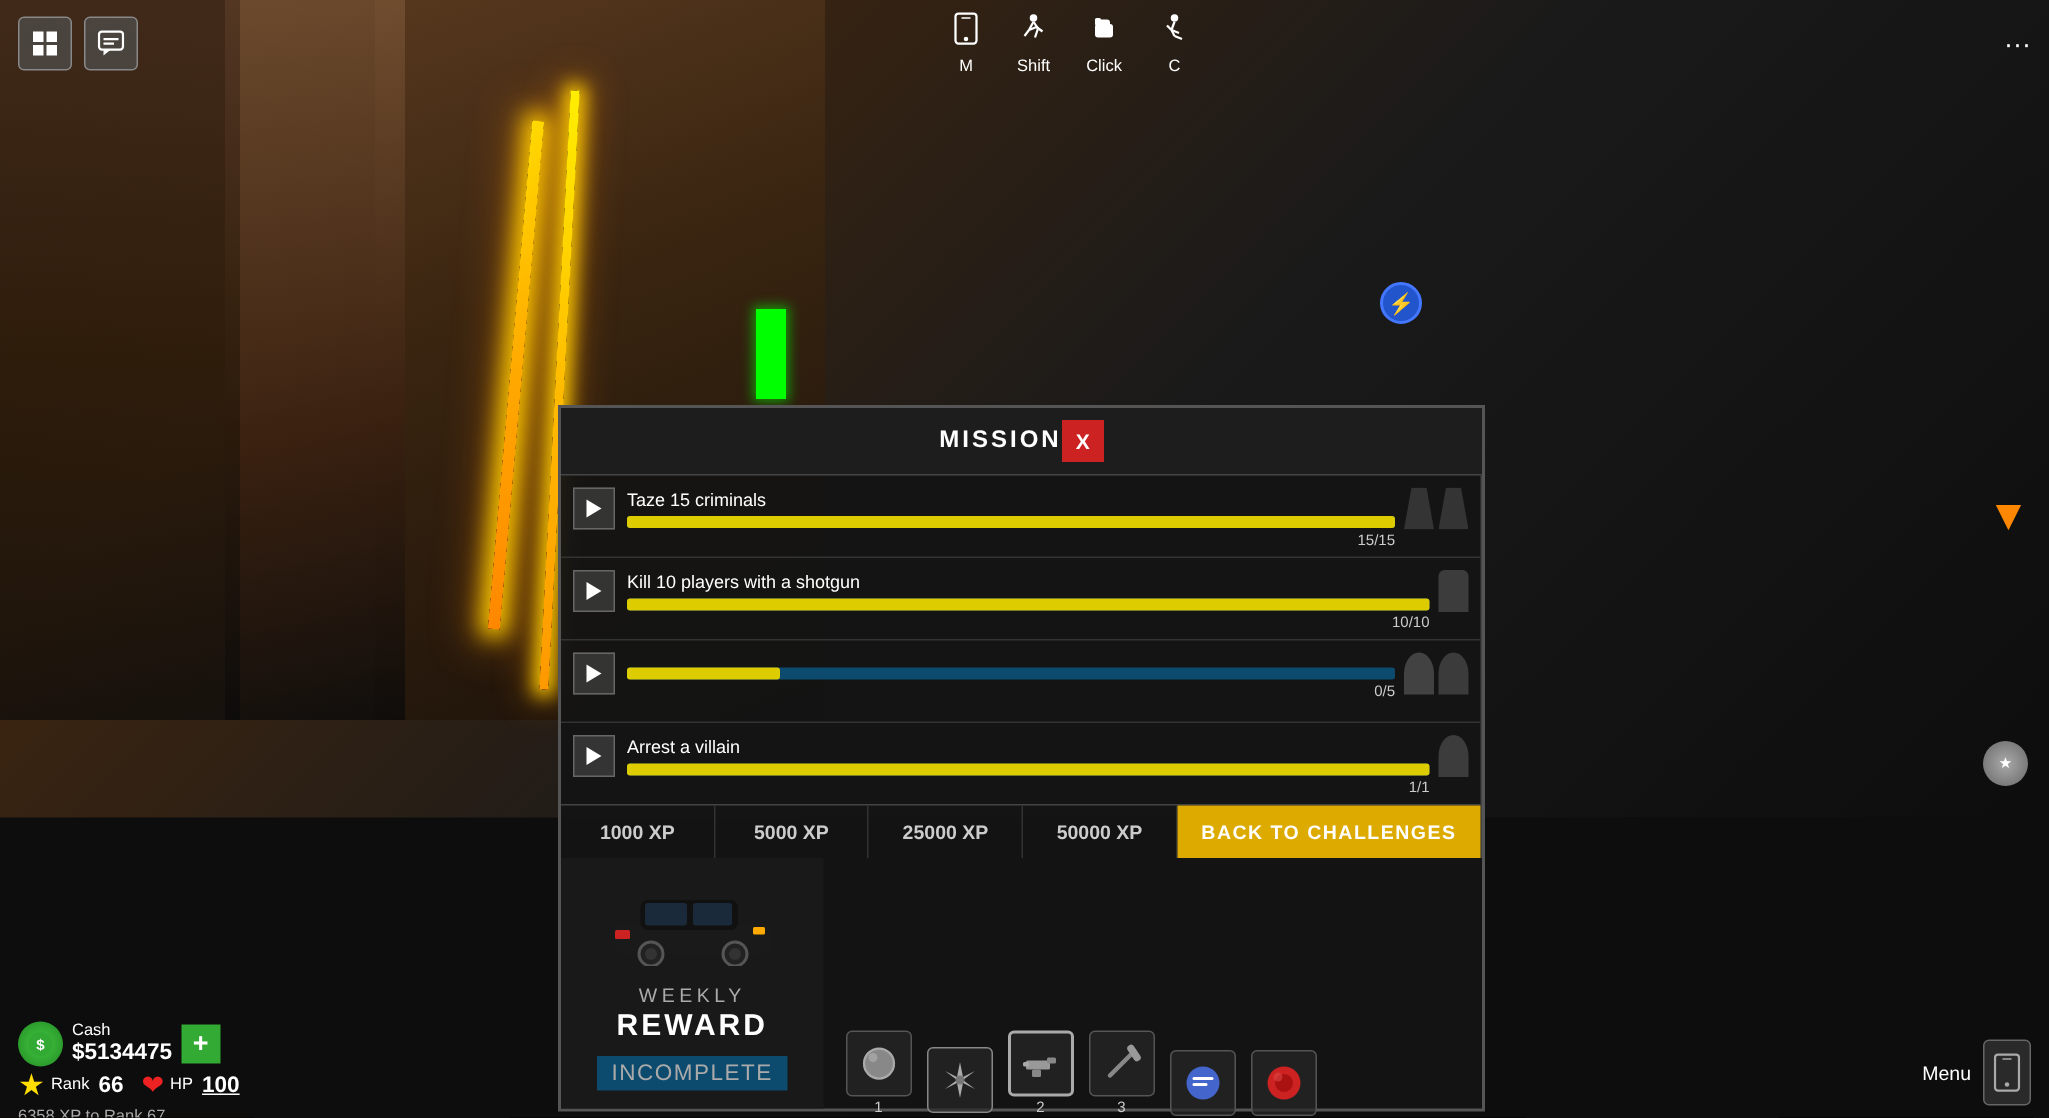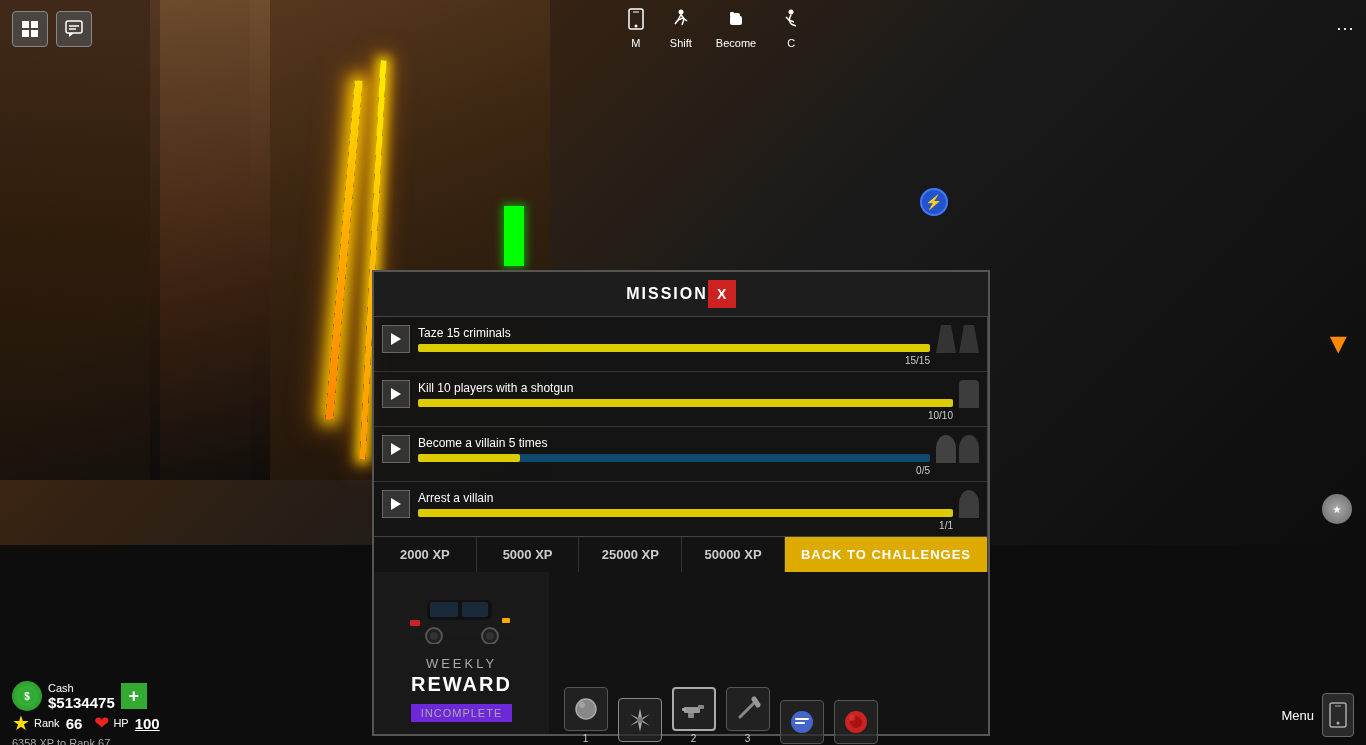--- a/index.html
+++ b/index.html
@@ -268,23 +268,23 @@
     .reward-label {
       color: white;
       font-size: 20px;
       font-weight: bold;
       letter-spacing: 2px;
       text-transform: uppercase;
       margin-bottom: 8px;
     }
 
     .incomplete-badge {
-      background: #6d28d9;
+      background: #0c4a6e;
       color: #aaa;
-      font-size: 11px;
+      font-size: 15px;
       padding: 3px 10px;
       letter-spacing: 1px;
     }
 
     
     .xp-row {
       display: flex;
       border-top: 1px solid #444;
     }
 
@@ -574,21 +574,21 @@
       <span style="color:white;font-size:11px;">Shift</span>
     </div>
     <div class="toolbar-action">
       <span class="toolbar-action-icon">
         <svg width="22" height="22" viewBox="0 0 22 22">
           <rect x="5" y="8" width="12" height="9" rx="2" fill="white"></rect>
           <rect x="7" y="5" width="8" height="5" rx="2" fill="white"></rect>
           <rect x="5" y="4" width="4" height="5" rx="1" fill="white"></rect>
         </svg>
       </span>
-      <span style="color:white;font-size:11px;">Become</span>
+      <span style="color:white;font-size:11px;">Click</span>
     </div>
     <div class="toolbar-action">
       <span class="toolbar-action-icon">
         <svg width="22" height="22" viewBox="0 0 22 22">
           <circle cx="11" cy="4" r="2.5" fill="white"></circle>
           <line x1="11" y1="6.5" x2="9" y2="12" stroke="white" stroke-width="1.5"></line>
           <line x1="9" y1="12" x2="6" y2="9" stroke="white" stroke-width="1.5"></line>
           <line x1="9" y1="12" x2="11" y2="16" stroke="white" stroke-width="1.5"></line>
           <line x1="11" y1="16" x2="16" y2="18" stroke="white" stroke-width="1.5"></line>
           <line x1="9" y1="12" x2="14" y2="14" stroke="white" stroke-width="1.5"></line>
@@ -650,21 +650,20 @@
           </div>
         </div>
       </div>
 
       <div class="task-row-wrapper">
         <div class="task-inner">
           <button class="task-play-btn">
             <div class="task-play-icon"></div>
           </button>
           <div class="task-content">
-            <div class="task-name">Become a villain 5 times</div>
             <div class="task-progress-bar-bg">
               <div class="task-progress-bar-fill" style="width:20%"></div>
               <span class="task-progress-label">0/5</span>
             </div>
           </div>
           <div style="display:flex;gap:3px;margin-left:6px;opacity:0.4;">
             <div style="width:20px;height:28px;background:#888;border-radius:50% 50% 0 0;"></div>
             <div style="width:20px;height:28px;background:#777;border-radius:50% 50% 0 0;"></div>
           </div>
         </div>
@@ -682,21 +681,21 @@
               <span class="task-progress-label">1/1</span>
             </div>
           </div>
           <div style="display:flex;gap:3px;margin-left:6px;opacity:0.4;">
             <div style="width:20px;height:28px;background:#777;border-radius:50% 50% 0 0;"></div>
           </div>
         </div>
       </div>
 
       <div class="xp-row">
-        <div class="xp-cell">2000 XP</div>
+        <div class="xp-cell">1000 XP</div>
         <div class="xp-cell">5000 XP</div>
         <div class="xp-cell">25000 XP</div>
         <div class="xp-cell">50000 XP</div>
         <button class="back-to-challenges-btn">BACK TO CHALLENGES</button>
       </div>
     </div>
 
     <div class="weekly-reward">
 
       <div class="reward-car">

